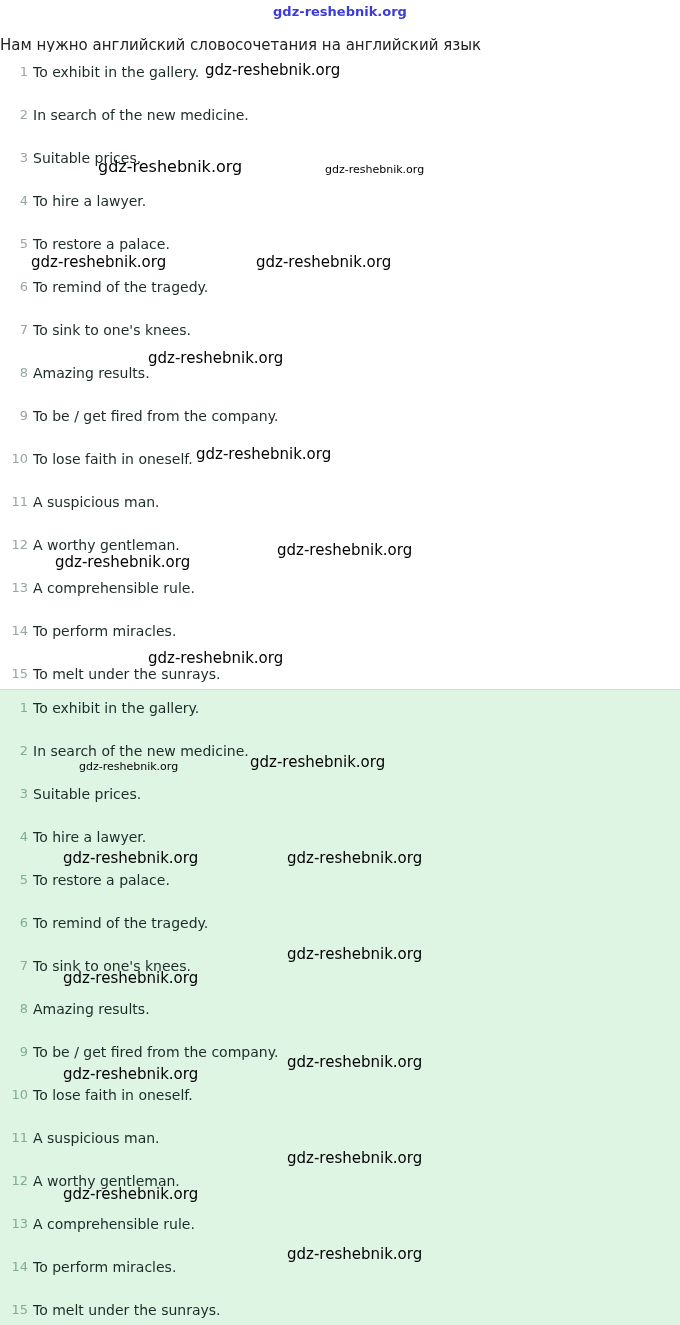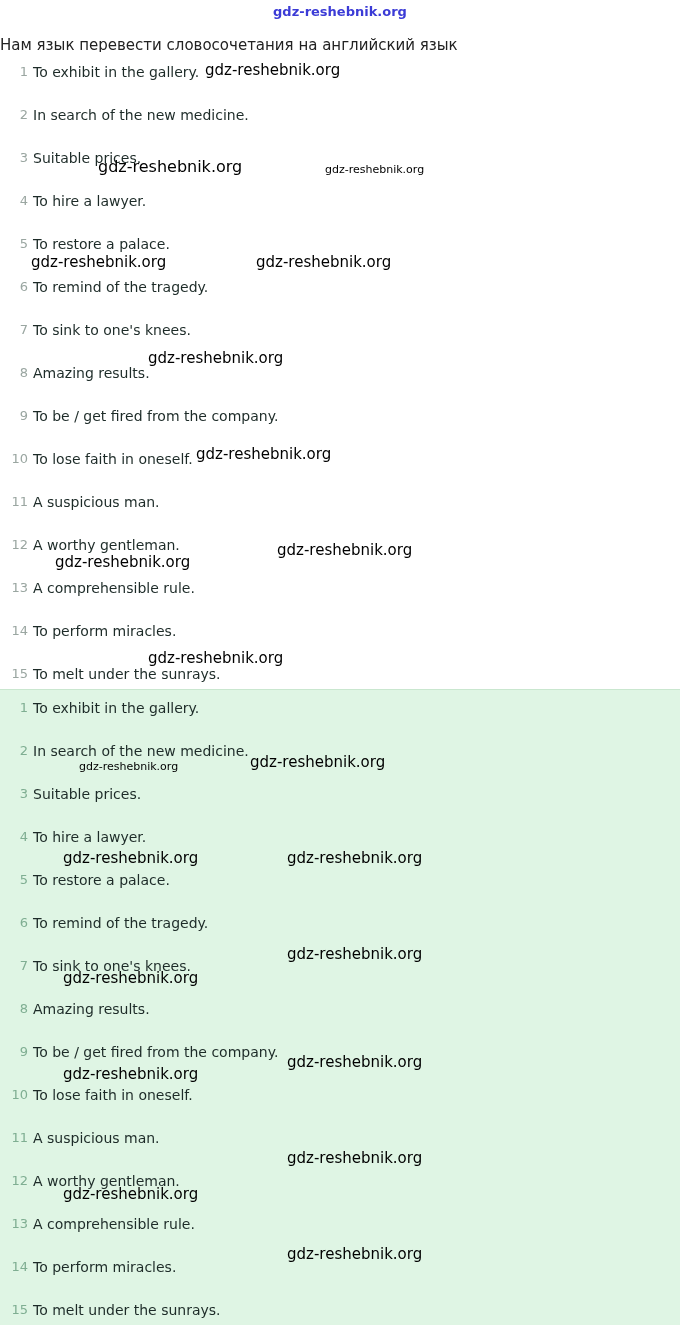--- a/index.html
+++ b/index.html
@@ -97,21 +97,21 @@
     font-weight: normal;
   }
 </style>
 </head>
 <body>
 
 <div class="page">
 
   <div class="top-watermark">gdz-reshebnik.org</div>
 
-  <div class="intro">Нам язык перевести словосочетания на английский язык</div>
+  <div class="intro">Нам нужно английский словосочетания на английский язык</div>
 
   <div class="section-white">
     <div class="item" style="top:12px">
       <span class="num">1</span>
       <span class="txt">To exhibit in the gallery.</span>
     </div>
     <div class="item" style="top:55px">
       <span class="num">2</span>
       <span class="txt">In search of the new medicine.</span>
     </div>

